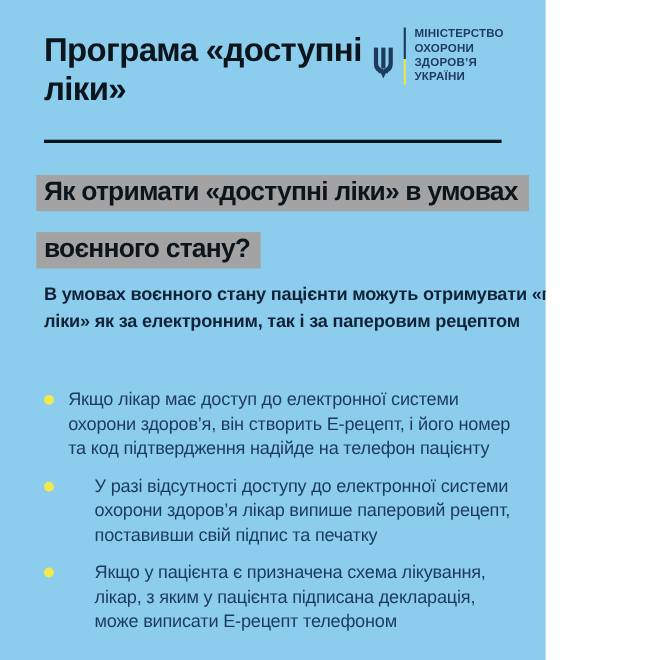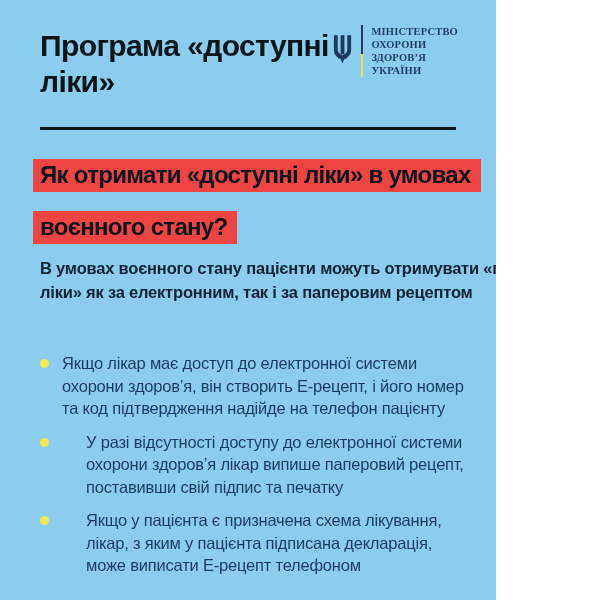--- a/index.html
+++ b/index.html
@@ -23,24 +23,23 @@
     margin: 0;
     font-size: 30px;
     font-weight: bold;
     letter-spacing: -0.6px;
     line-height: 36px;
     color: #0C141C;
     max-width: 420px;
   }
   .logo {
     display: flex;
-    align-items: center;
+    align-items: flex-end;
     gap: 8px;
     padding-top: -2px;
-    font-family: Liberation Serif, serif;
   }
   .trident { width: 21px; height: 29px; margin-top: -3px; }
   .logo-divider {
     width: 2px;
     height: 52px;
     margin-top: -3px;
     background: linear-gradient(to bottom, #1E3A5C 0 55%, #E9E44B 55% 100%);
   }
   .wordmark {
     font-size: 10.5px;
@@ -54,21 +53,21 @@
     margin: 27px 40px 0 40px;
     height: 3px;
     background: #0C141C;
   }
   
   .question {
     margin: 29px 40px 0 33px;
   }
   .hl-line {
     display: table;
-    background: #ef4444;
+    background: #a3a3a3;
     color: #0C141C;
     font-size: 24px;
     font-weight: bold;
     letter-spacing: -0.7px;
     line-height: 30px;
     padding: 1px 10px 2px 7px;
     white-space: nowrap;
   }
   .hl-line + .hl-line { margin-top: 19px; }
   

